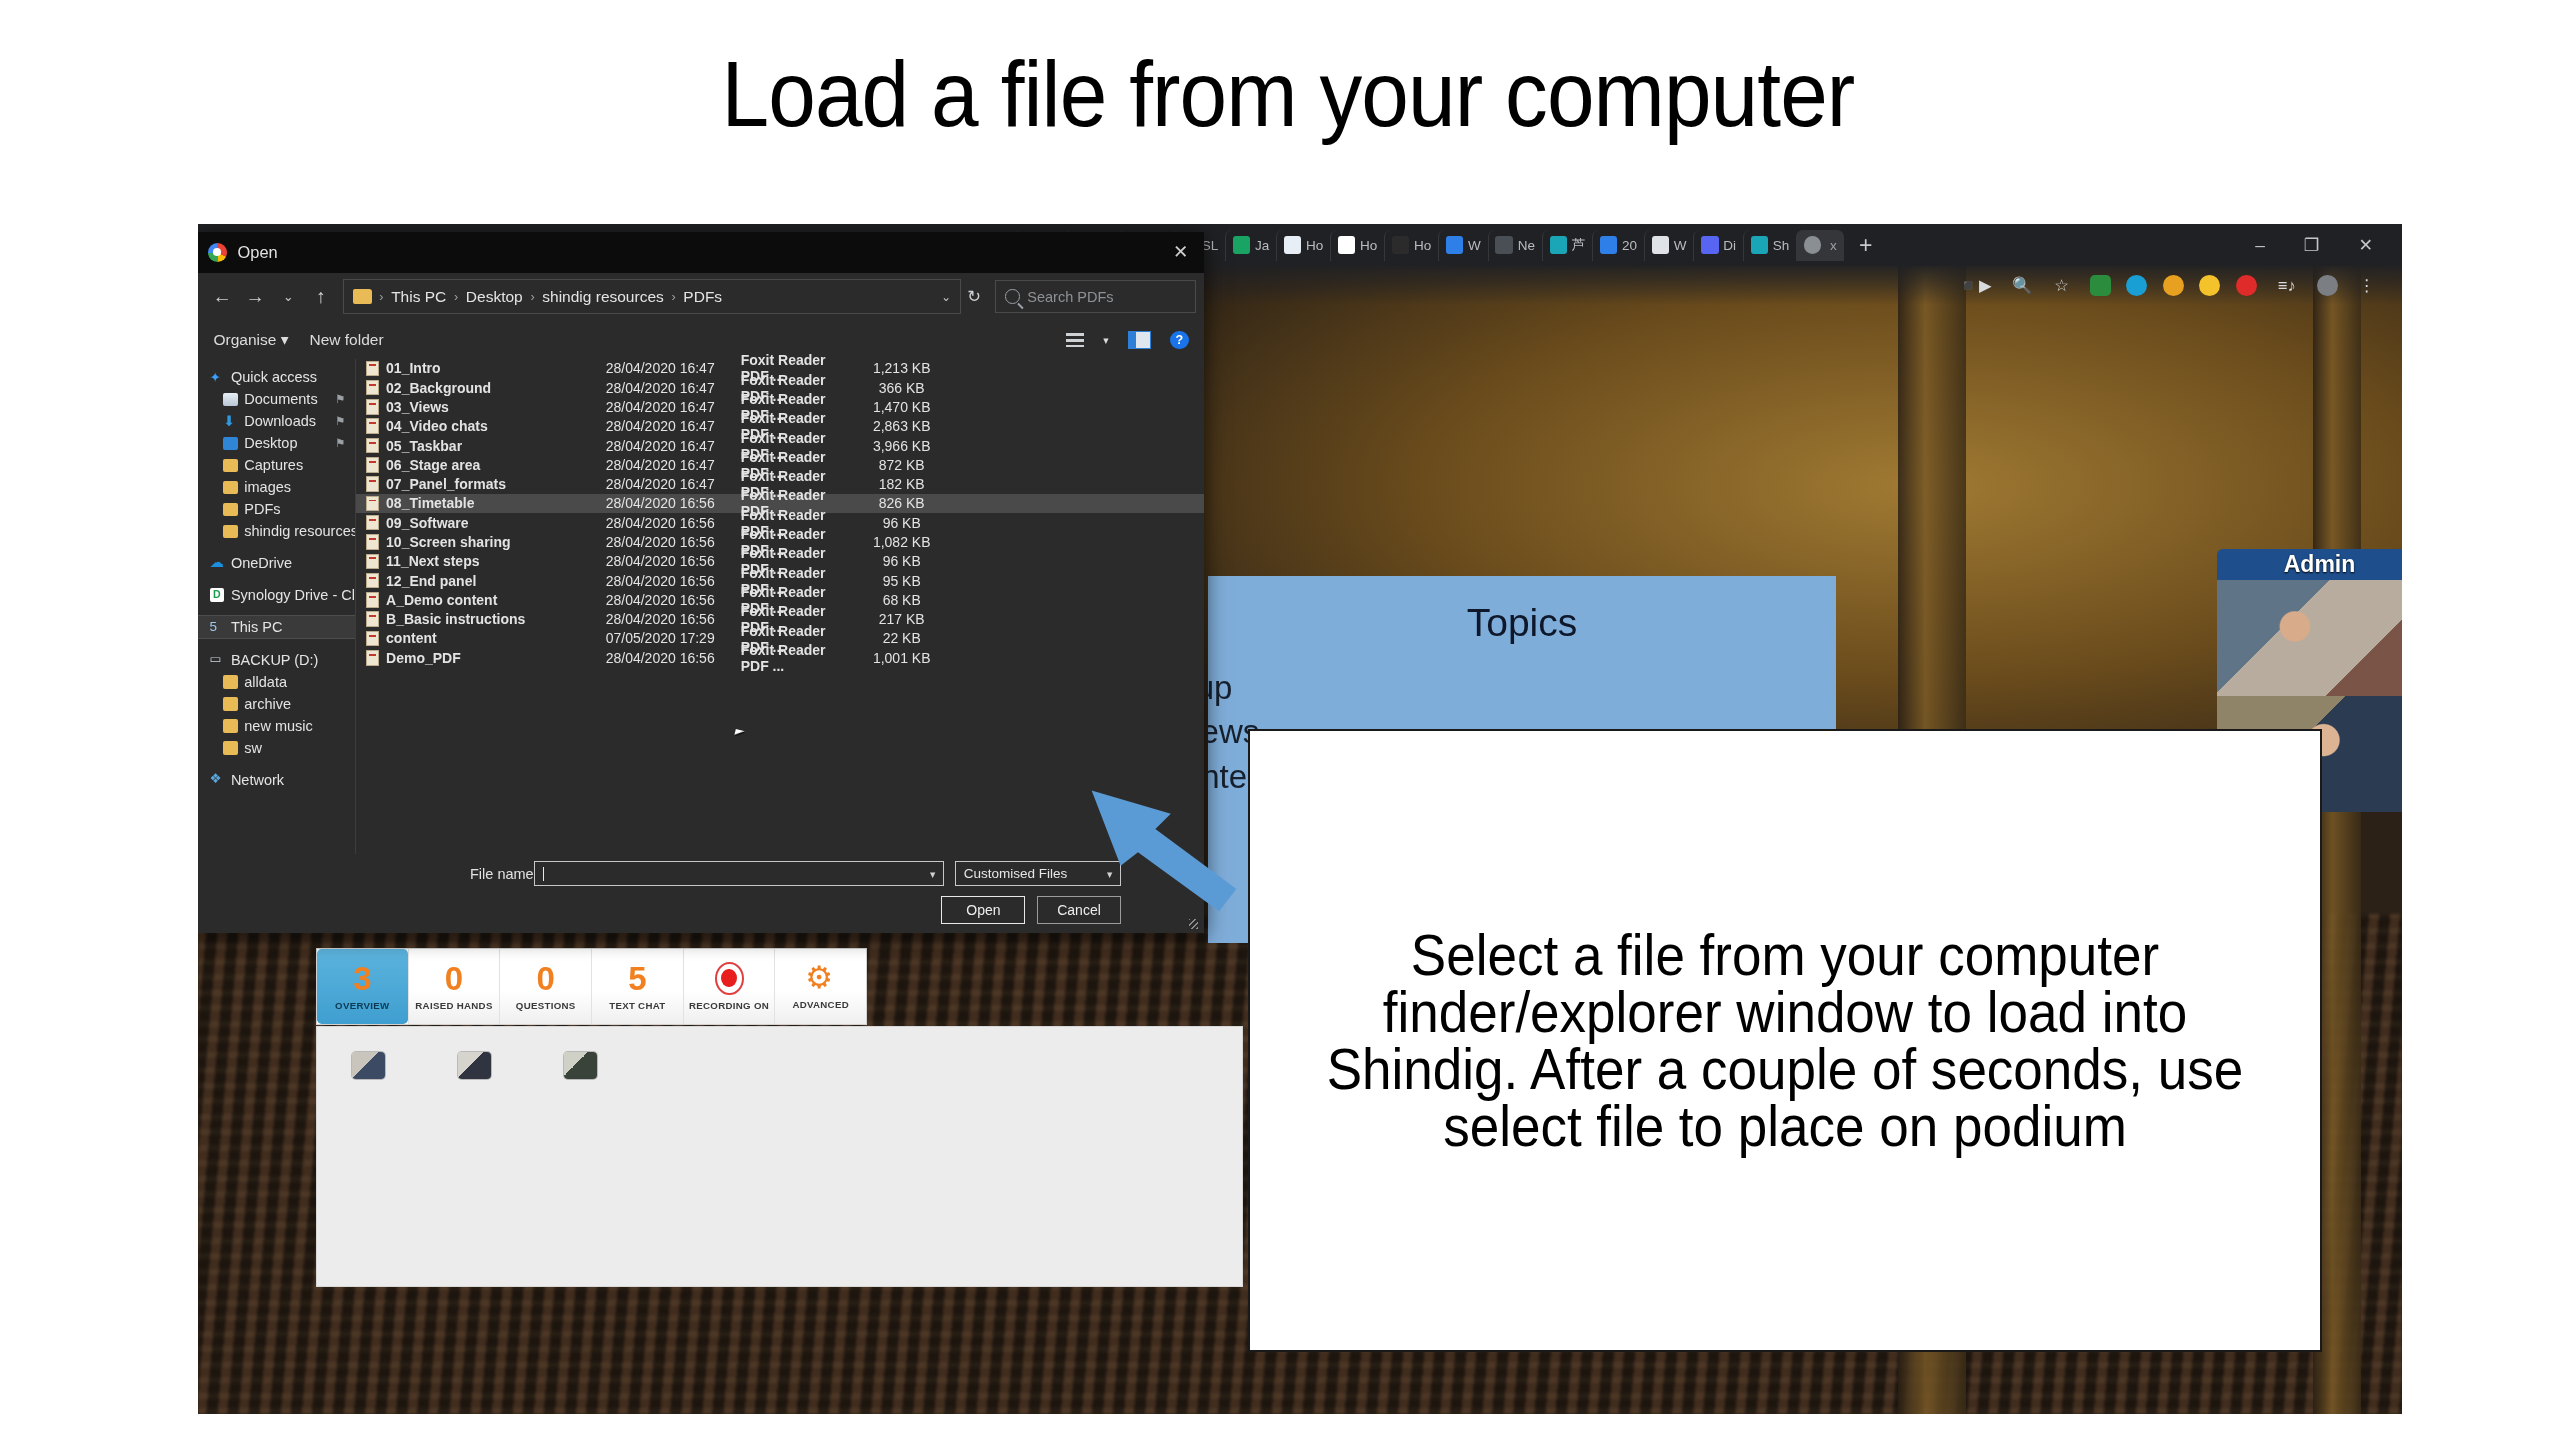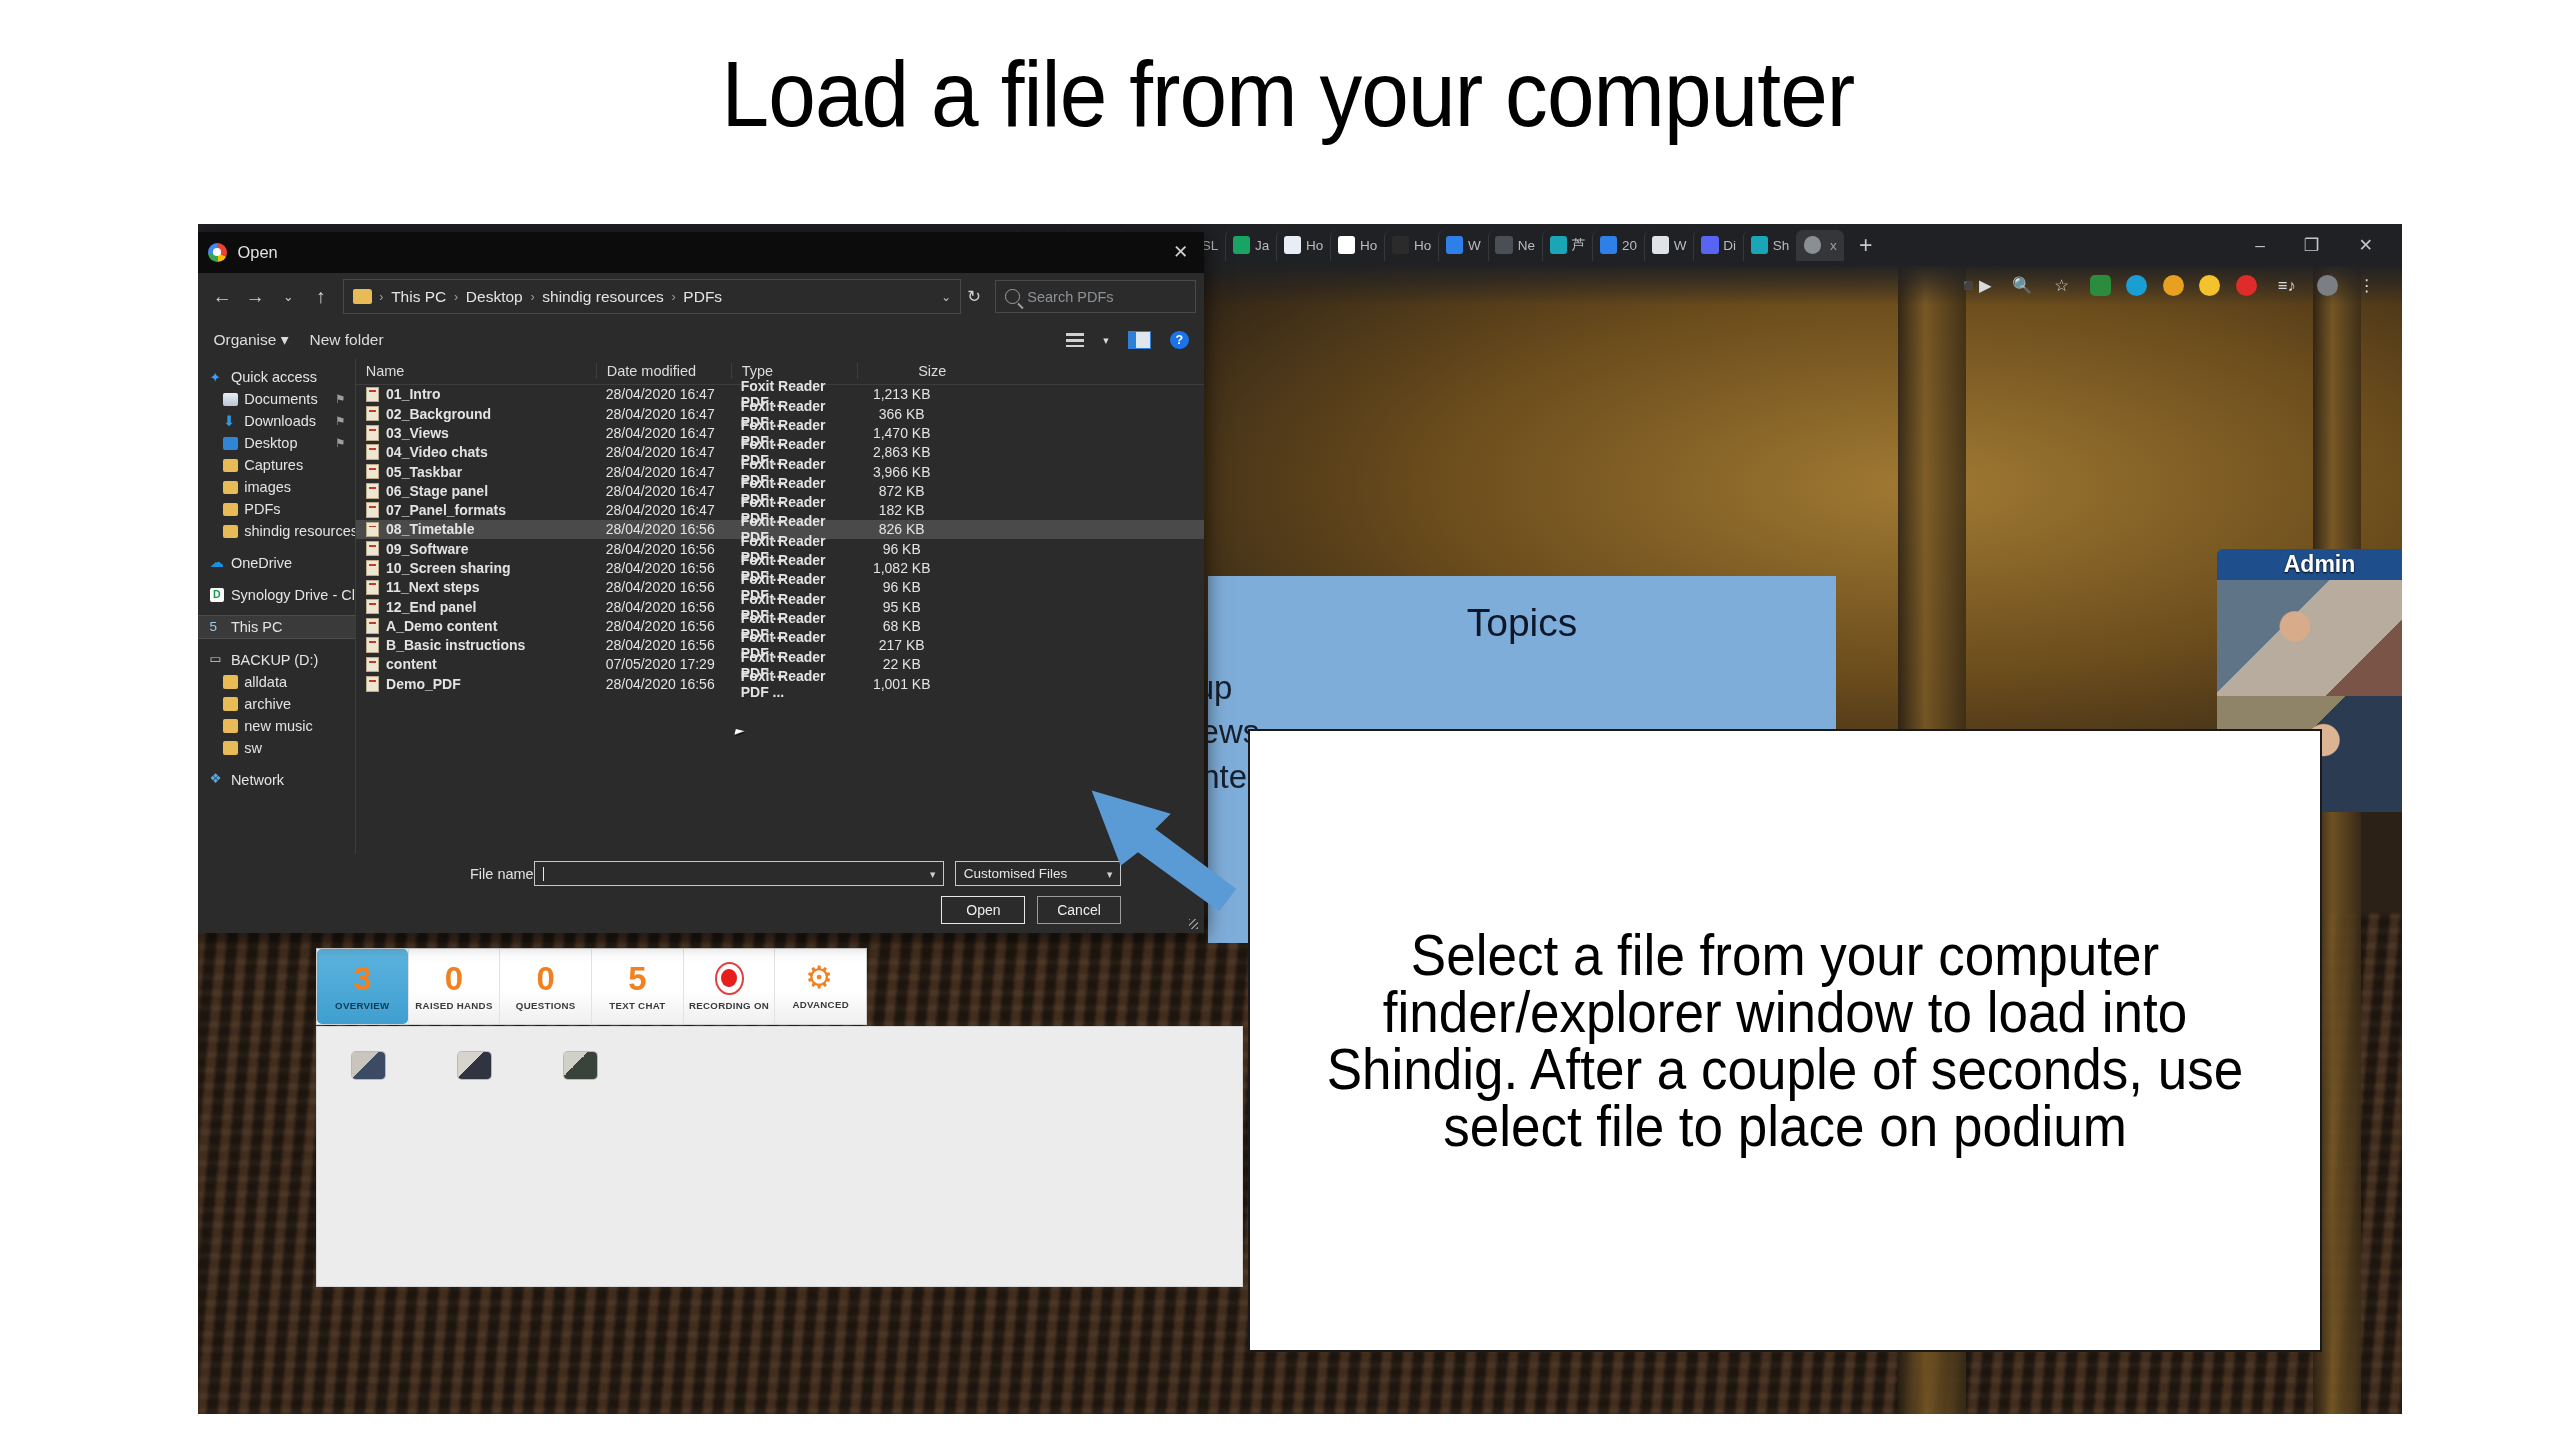--- a/index.html
+++ b/index.html
@@ -547,26 +547,20 @@
             <span class="ni-ico ic-folder"></span>
             <span>sw</span>
           </div>
           <div class="gap"></div>
           <div class="nav-item">
             <span class="ni-ico ic-net">❖</span>
             <span>Network</span>
           </div>
         </div>
       <div class="file-pane">
-        <div class="col-head">
-          <div class="c-name">Name</div>
-          <div class="c-date">Date modified</div>
-          <div class="c-type">Type</div>
-          <div class="c-size">Size</div>
-        </div>
         <div id="filelist-host">
             <div class="frow">
               <div class="f-name">
                 <span class="pdfico"></span>
                 <span>01_Intro</span>
               </div>
               <div class="f-date">28/04/2020 16:47</div>
               <div class="f-type">Foxit Reader PDF ...</div>
               <div class="f-size">1,213 KB</div>
             </div>
@@ -602,21 +596,21 @@
                 <span class="pdfico"></span>
                 <span>05_Taskbar</span>
               </div>
               <div class="f-date">28/04/2020 16:47</div>
               <div class="f-type">Foxit Reader PDF ...</div>
               <div class="f-size">3,966 KB</div>
             </div>
             <div class="frow">
               <div class="f-name">
                 <span class="pdfico"></span>
-                <span>06_Stage panel</span>
+                <span>06_Stage area</span>
               </div>
               <div class="f-date">28/04/2020 16:47</div>
               <div class="f-type">Foxit Reader PDF ...</div>
               <div class="f-size">872 KB</div>
             </div>
             <div class="frow">
               <div class="f-name">
                 <span class="pdfico"></span>
                 <span>07_Panel_formats</span>
               </div>

